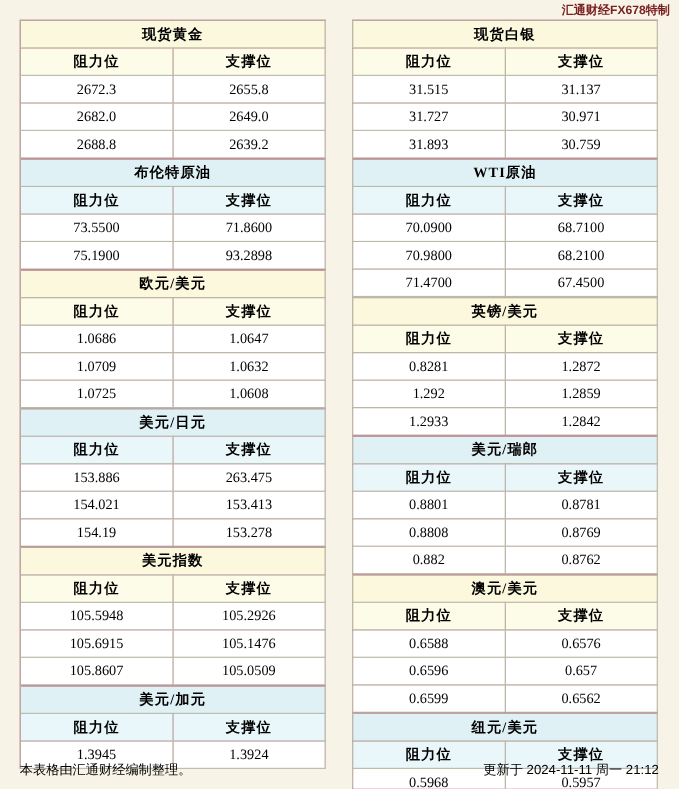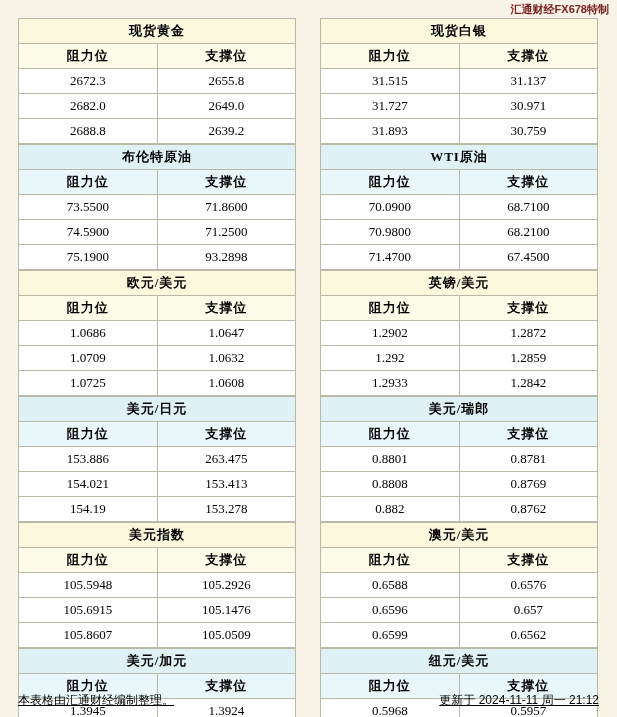--- a/index.html
+++ b/index.html
@@ -89,21 +89,20 @@
   .val { background: #ffffff; }
   .footer {
     position: absolute;
     left: 18px;
     bottom: 8px;
     width: 581px;
     display: flex;
     justify-content: space-between;
     font-size: 12px;
     font-family: "Liberation Sans", sans-serif;
-    text-decoration: underline;
   }
   .footer .right {
     text-align: left;
   }
 </style>
 </head>
 <body>
 
 <div class="page">
 
@@ -144,24 +143,20 @@
             </tr>
         <tr>
           <td class="hdr h-cyan">阻力位</td>
           <td class="hdr h-cyan">支撑位</td>
         </tr>
         <tr>
           <td class="val">73.5500</td>
           <td class="val">71.8600</td>
         </tr>
         <tr>
-          <td class="val">74.5900</td>
-          <td class="val">71.2500</td>
-        </tr>
-        <tr>
           <td class="val">75.1900</td>
           <td class="val">93.2898</td>
         </tr>
       </tbody>
         </table>
 
       <table class="block">
         <tbody>
             <tr>
               <td class="title t-yellow" colspan="2">欧元/美元</td>
@@ -305,21 +300,21 @@
       <table class="block">
         <tbody>
             <tr>
               <td class="title t-yellow" colspan="2">英镑/美元</td>
             </tr>
         <tr>
           <td class="hdr h-yellow">阻力位</td>
           <td class="hdr h-yellow">支撑位</td>
         </tr>
         <tr>
-          <td class="val">1.2902</td>
+          <td class="val">0.8281</td>
           <td class="val">1.2872</td>
         </tr>
         <tr>
           <td class="val">1.292</td>
           <td class="val">1.2859</td>
         </tr>
         <tr>
           <td class="val">1.2933</td>
           <td class="val">1.2842</td>
         </tr>

